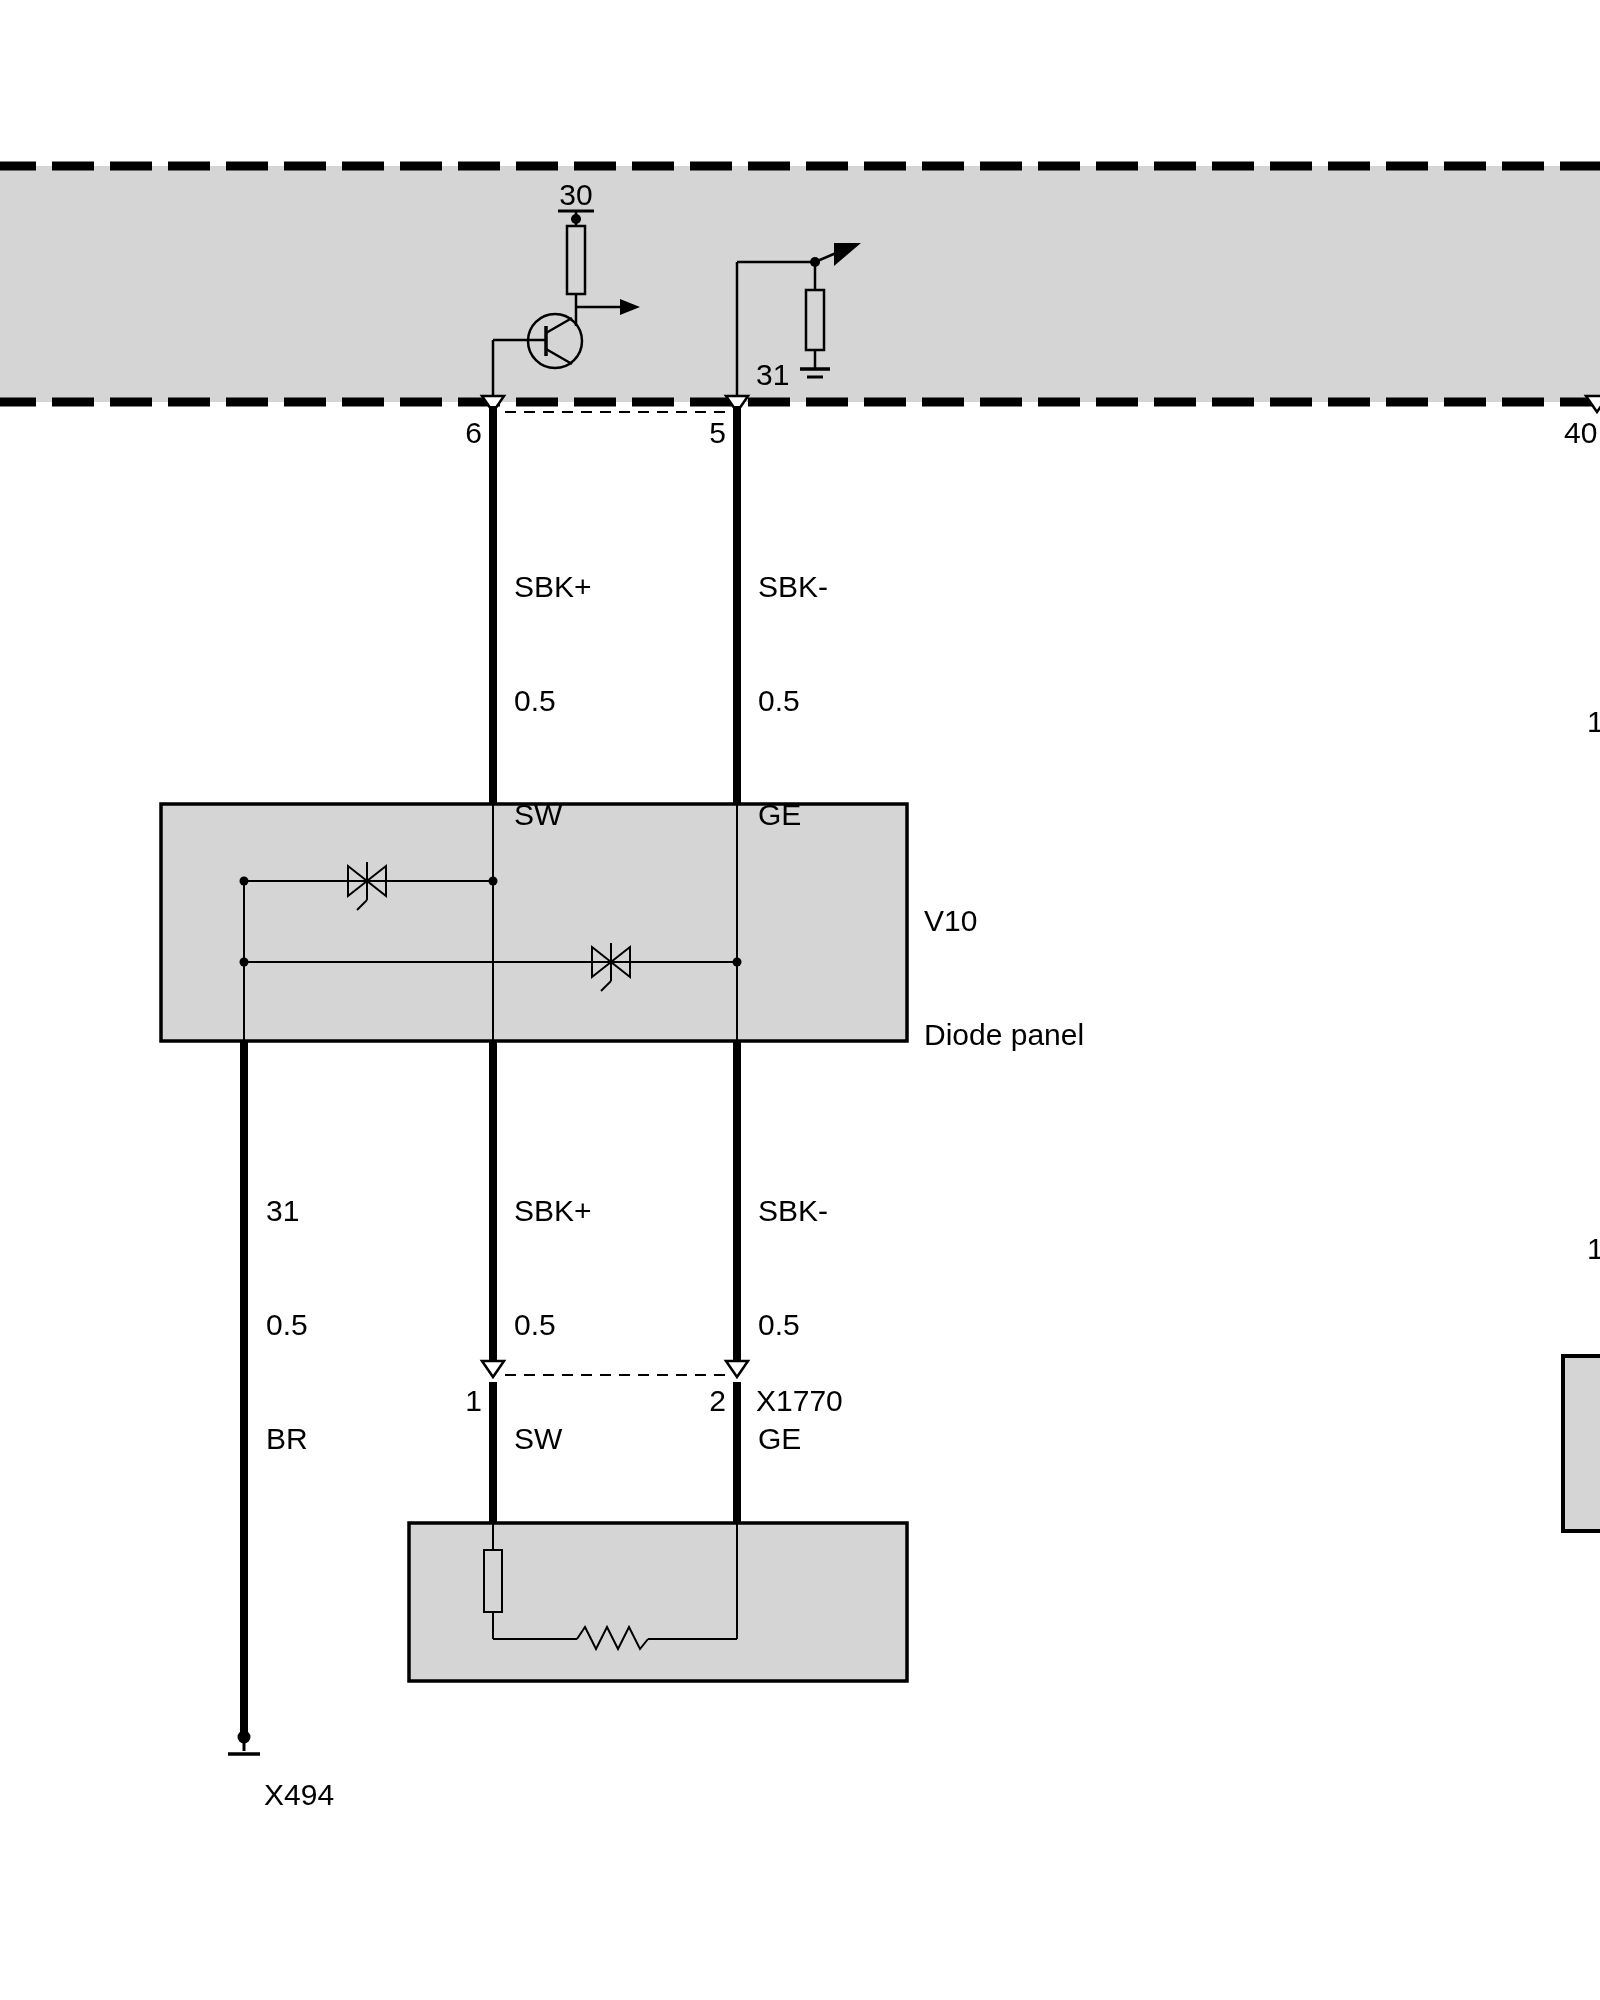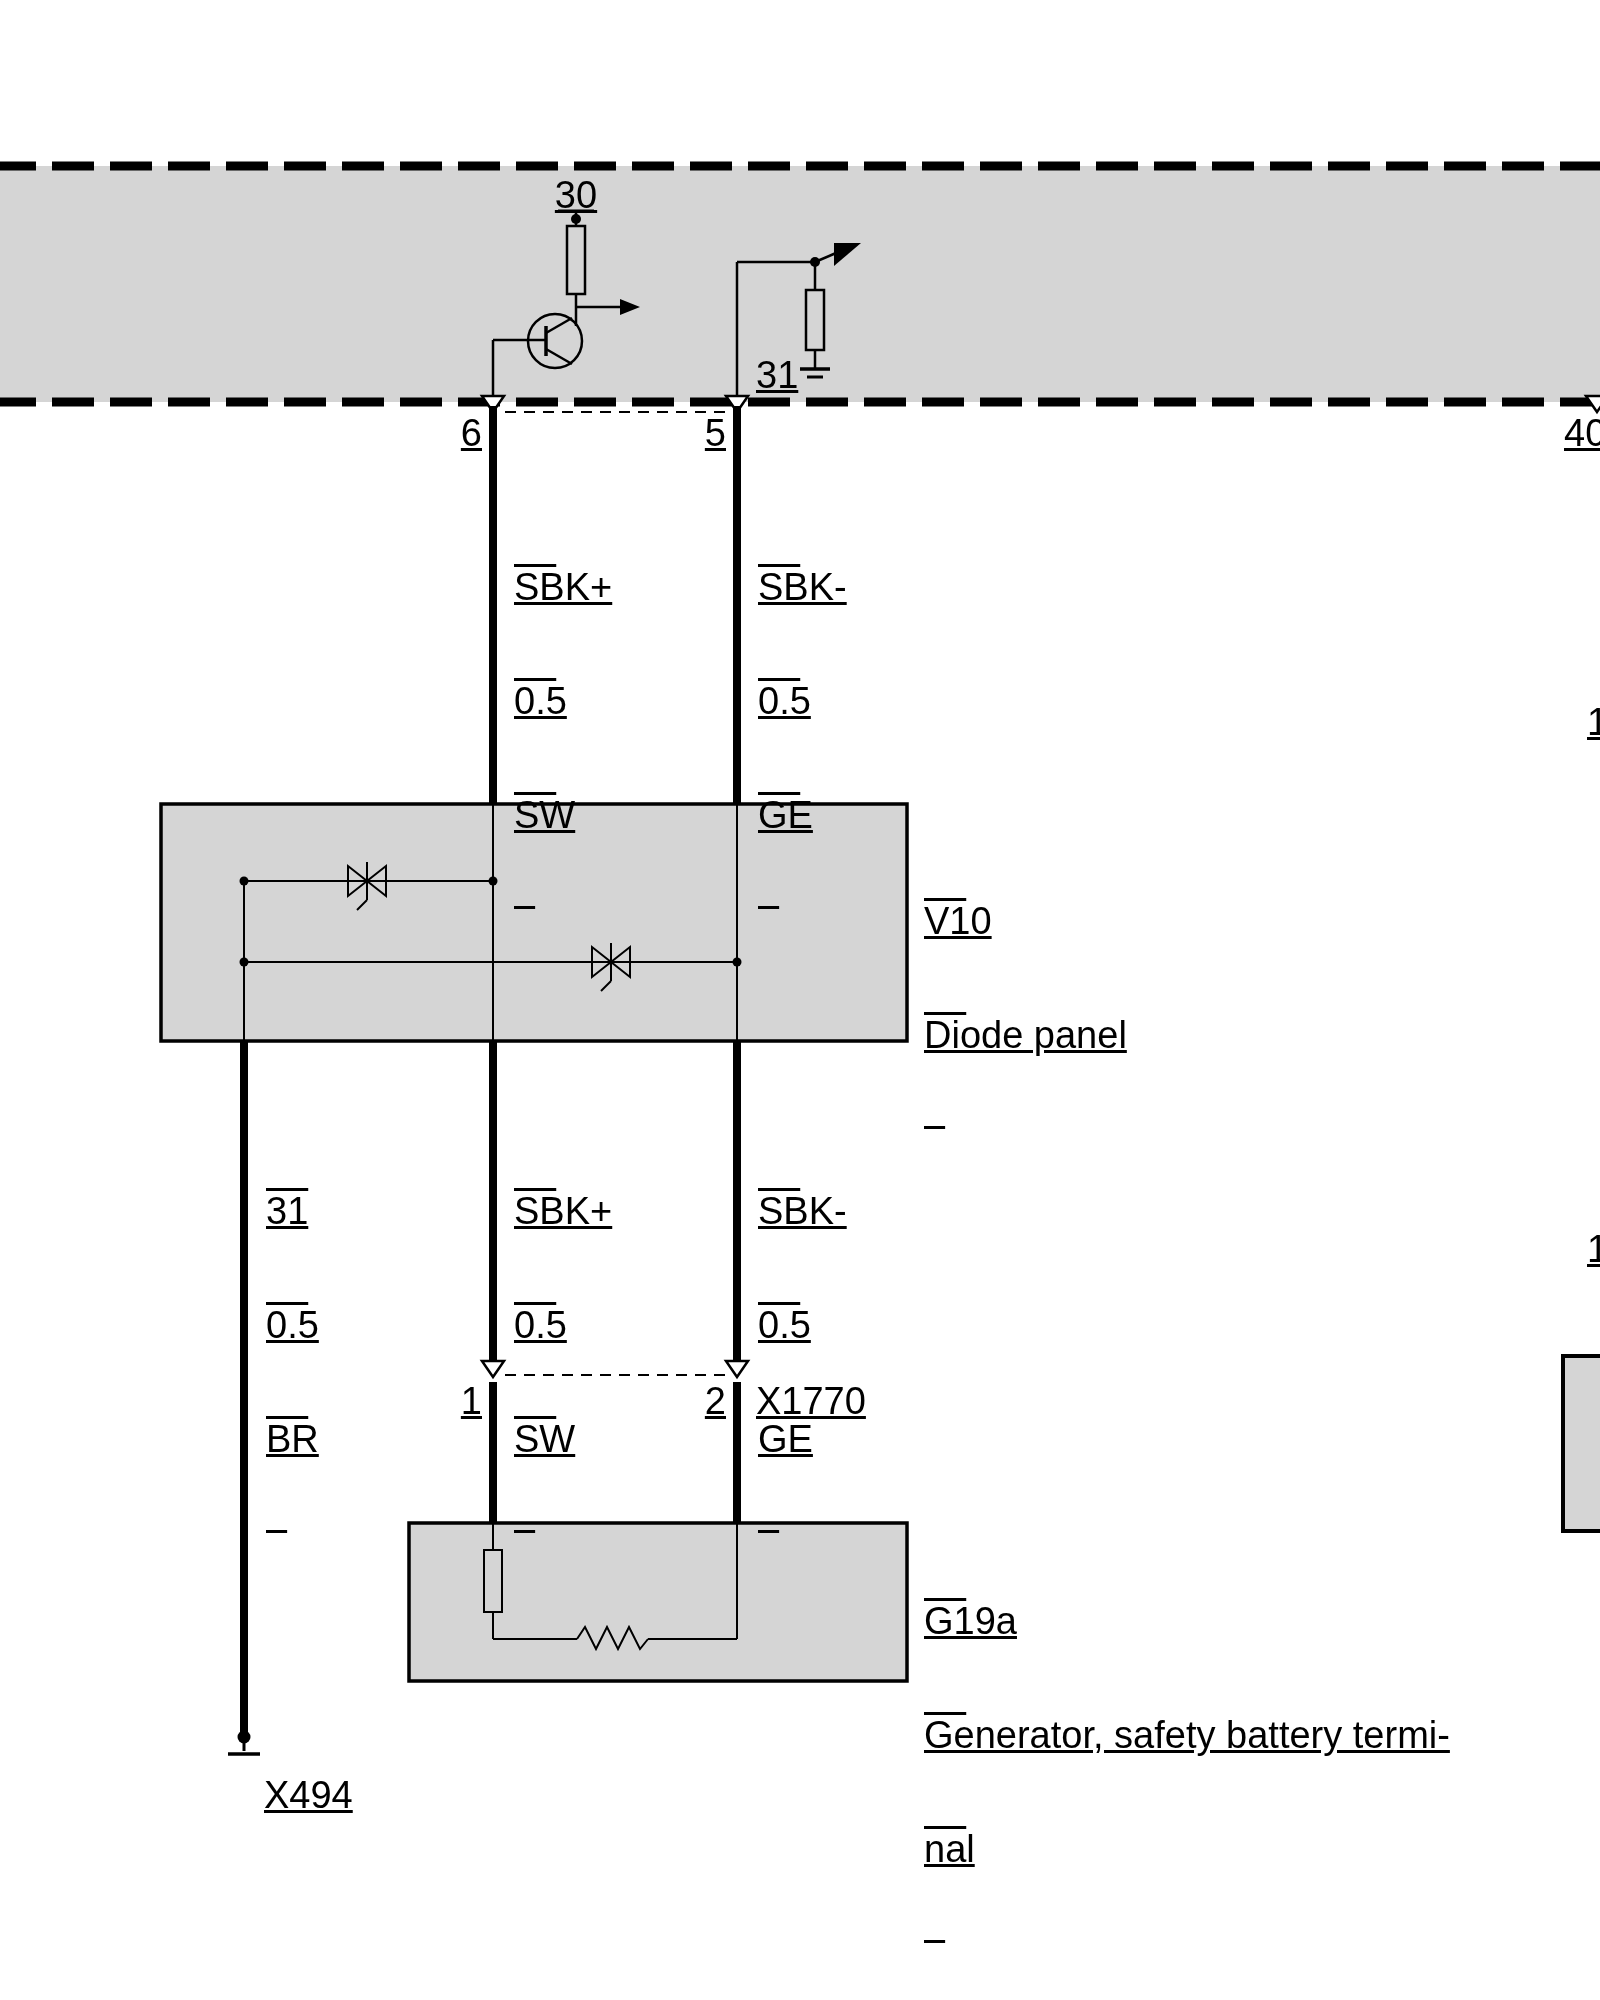--- a/index.html
+++ b/index.html
@@ -3,21 +3,21 @@
 <meta charset="utf-8">
 <style>
   * { margin:0; padding:0; box-sizing:border-box; }
   html,body { background:#ffffff; }
   .stage {
     position:relative; width:1600px; height:2000px;
     background:#ffffff; overflow:hidden;
     font-family:"Liberation Sans", sans-serif; color:#000;
   }
   .stage svg { position:absolute; left:0; top:0; }
-  .lbl { position:absolute; font-size:38px; line-height:38px; white-space:pre;text-decoration:underline; }
+  .lbl { position:absolute; font-size:30px; line-height:38px; white-space:pre; }
   .r { text-align:right; }
   .c { text-align:center; }
 </style>
 </head>
 <body>
 
 <div class="stage">
 
   <svg viewBox="0 0 1600 2000" width="1600" height="2000">
 
@@ -166,21 +166,16 @@
     <div>0.5</div>
     <div>GE</div>
   </div>
 
   <div class="lbl" style="left:1587px; top:1230px;">1</div>
 
   <div class="lbl r" style="left:438px; top:1382px; width:44px;">1</div>
   <div class="lbl r" style="left:682px; top:1382px; width:44px;">2</div>
   <div class="lbl" style="left:756px; top:1382px;">X1770</div>
 
-  <div class="lbl" style="left:924px; top:1526px;">
-    <div>G19a</div>
-    <div>Generator, safety battery termi-</div>
-    <div>nal</div>
-  </div>
 
   <div class="lbl" style="left:264px; top:1776px;">X494</div>
 
 </div>
 
 </body></html>

